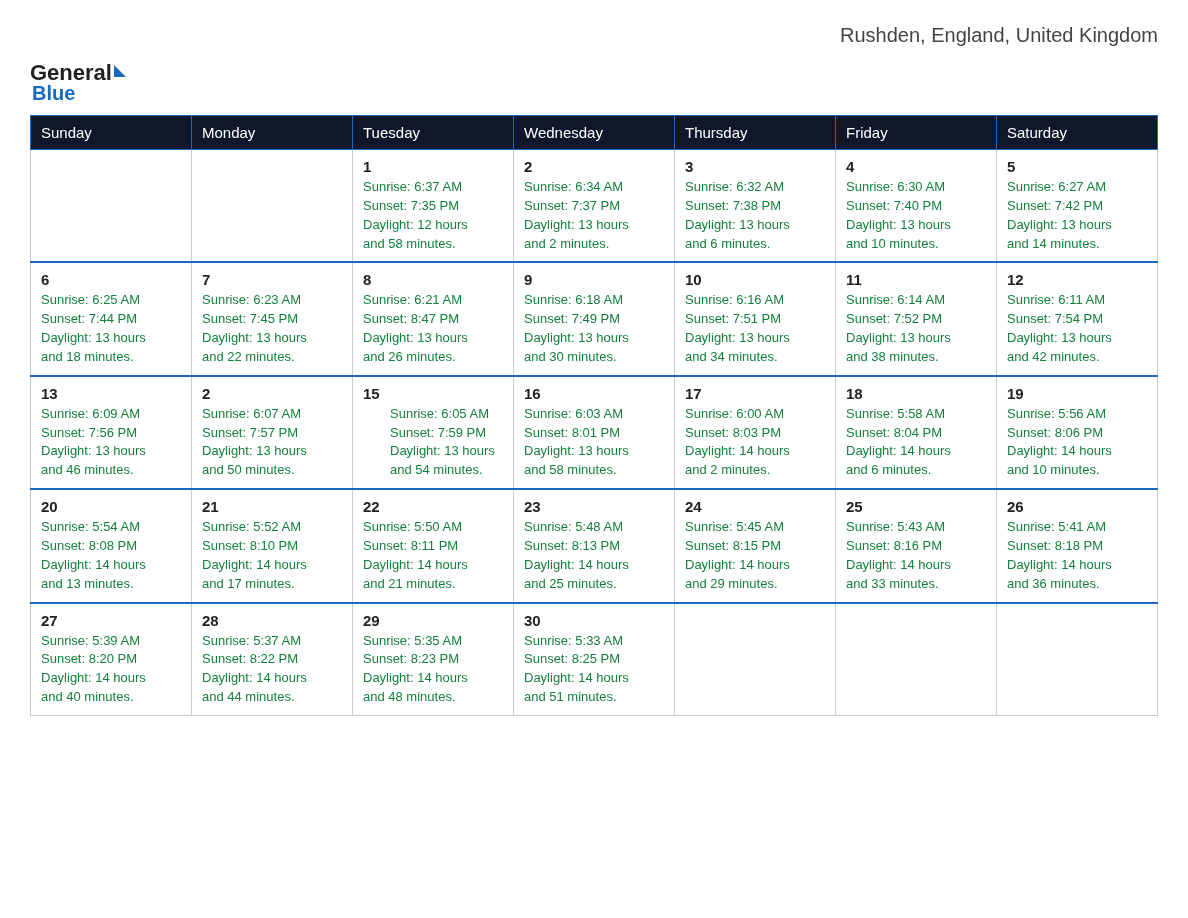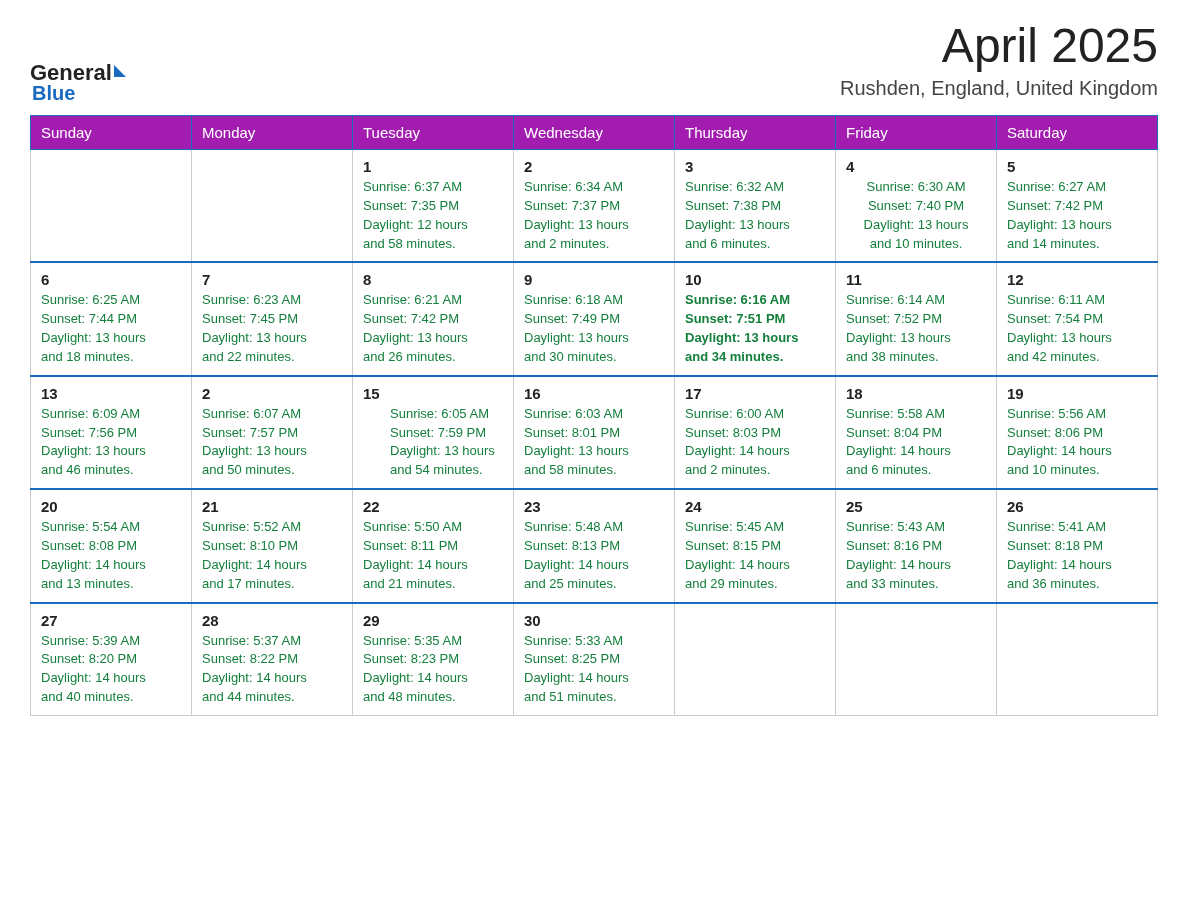--- a/index.html
+++ b/index.html
@@ -57,21 +57,21 @@
       font-size: 20px;
       color: #444;
       margin-top: 4px;
     }
     .calendar-table {
       width: 100%;
       border-collapse: collapse;
       margin-top: 10px;
     }
     .calendar-table th {
-      background-color: #a21caf;
+      background-color: #0f172a;
       color: #fff;
       font-size: 15px;
       font-weight: normal;
       padding: 8px 10px;
       text-align: left;
       border: 1px solid #1a6bbf;
     }
     .calendar-table td {
       vertical-align: top;
       border: 1px solid #ccc;
@@ -106,21 +106,20 @@
   <div class="logo">
     <div style="display:flex; flex-direction:column; align-items:flex-start;">
       <div style="display:flex; align-items:center;margin-top:40px;">
         <span class="logo-text-general">General</span>
         <span class="logo-triangle"></span>
       </div>
       <span class="logo-text-blue" style="margin-top:-4px; margin-left:2px;">Blue</span>
     </div>
   </div>
   <div class="title-area">
-    <div class="month-title">April 2025</div>
     <div class="location-title">Rushden, England, United Kingdom</div>
   </div>
 </div>
 
 <table class="calendar-table">
   <thead>
     <tr>
 
     <th>Sunday</th>
         <th>Monday</th>
@@ -151,21 +150,21 @@
         </td>
         <td>
           <span class="day-number">3</span>
           <div class="day-info" style="white-space: pre-line;">Sunrise: 6:32 AM
 Sunset: 7:38 PM
 Daylight: 13 hours
 and 6 minutes.</div>
         </td>
         <td>
           <span class="day-number">4</span>
-          <div class="day-info" style="white-space: pre-line; text-align: center;">Sunrise: 6:30 AM
+          <div class="day-info" style="white-space: pre-line;">Sunrise: 6:30 AM
 Sunset: 7:40 PM
 Daylight: 13 hours
 and 10 minutes.</div>
         </td>
         <td>
           <span class="day-number">5</span>
           <div class="day-info" style="white-space: pre-line;">Sunrise: 6:27 AM
 Sunset: 7:42 PM
 Daylight: 13 hours
 and 14 minutes.</div>
@@ -182,34 +181,34 @@
         <td>
           <span class="day-number">7</span>
           <div class="day-info" style="white-space: pre-line;">Sunrise: 6:23 AM
 Sunset: 7:45 PM
 Daylight: 13 hours
 and 22 minutes.</div>
         </td>
         <td>
           <span class="day-number">8</span>
           <div class="day-info" style="white-space: pre-line;">Sunrise: 6:21 AM
-Sunset: 7:42 PM
+Sunset: 8:47 PM
 Daylight: 13 hours
 and 26 minutes.</div>
         </td>
         <td>
           <span class="day-number">9</span>
           <div class="day-info" style="white-space: pre-line;">Sunrise: 6:18 AM
 Sunset: 7:49 PM
 Daylight: 13 hours
 and 30 minutes.</div>
         </td>
         <td>
           <span class="day-number">10</span>
-          <div class="day-info" style="white-space: pre-line; font-weight: bold;">Sunrise: 6:16 AM
+          <div class="day-info" style="white-space: pre-line;">Sunrise: 6:16 AM
 Sunset: 7:51 PM
 Daylight: 13 hours
 and 34 minutes.</div>
         </td>
         <td>
           <span class="day-number">11</span>
           <div class="day-info" style="white-space: pre-line;">Sunrise: 6:14 AM
 Sunset: 7:52 PM
 Daylight: 13 hours
 and 38 minutes.</div>

